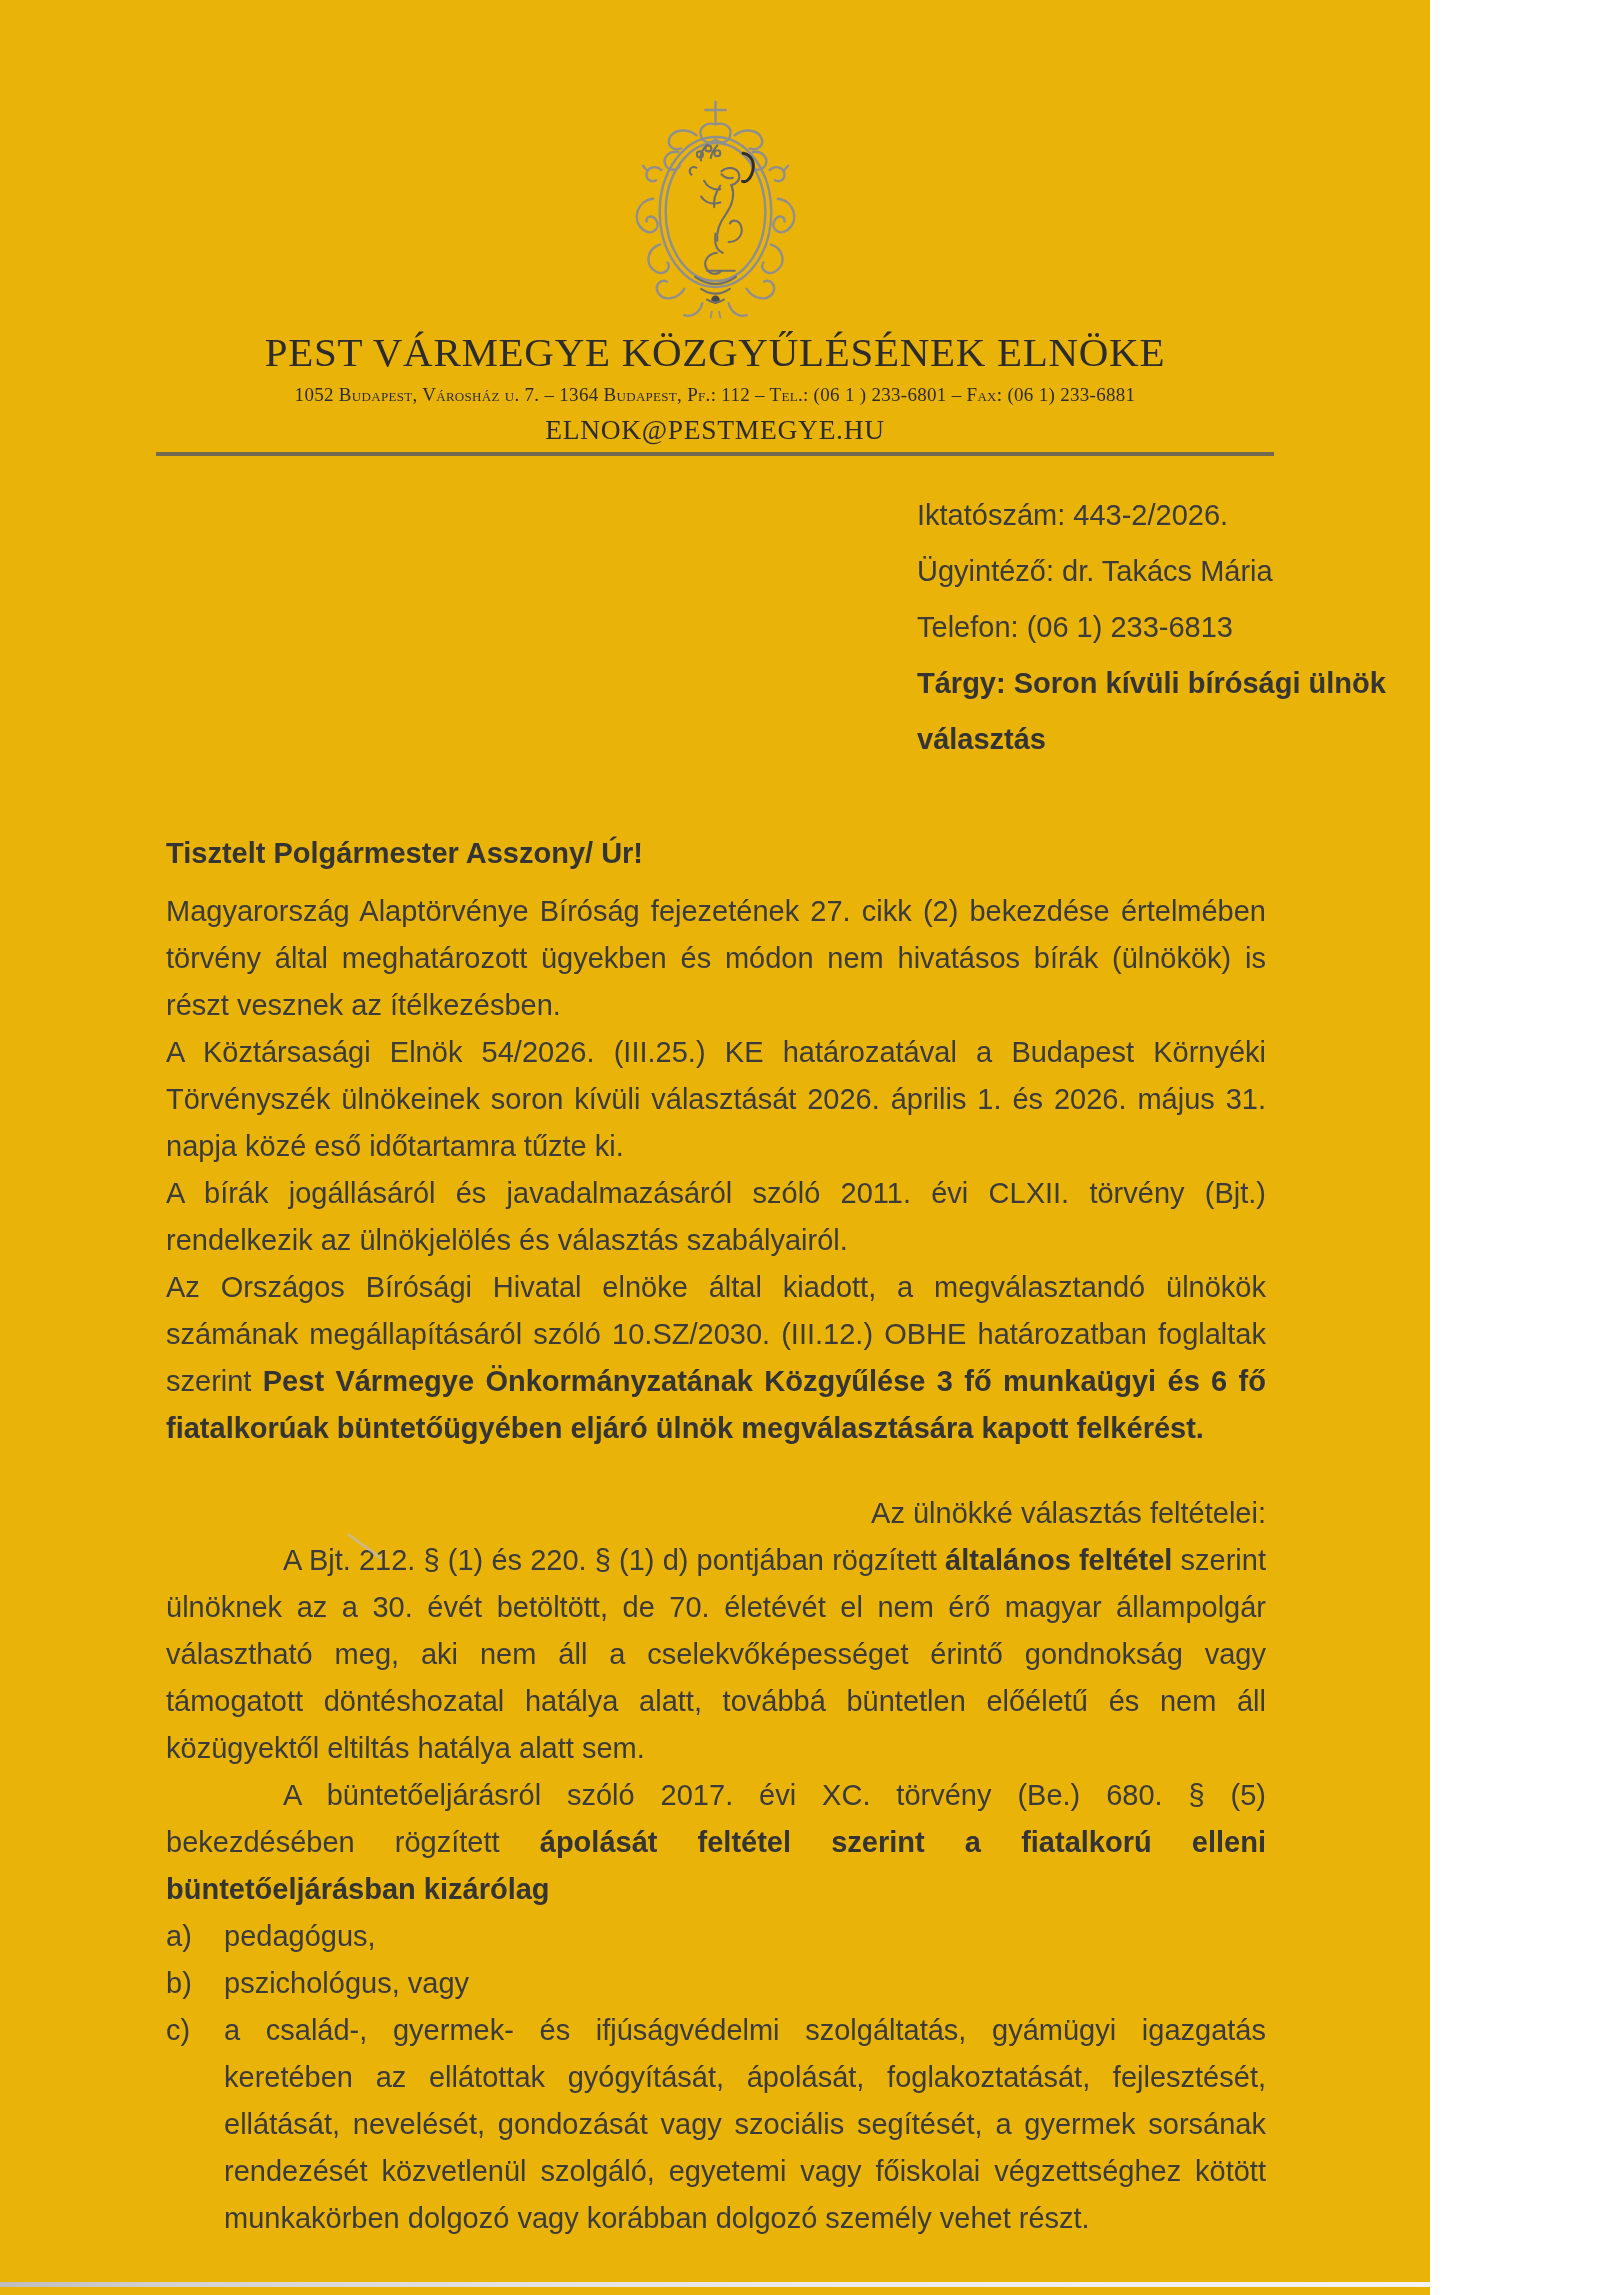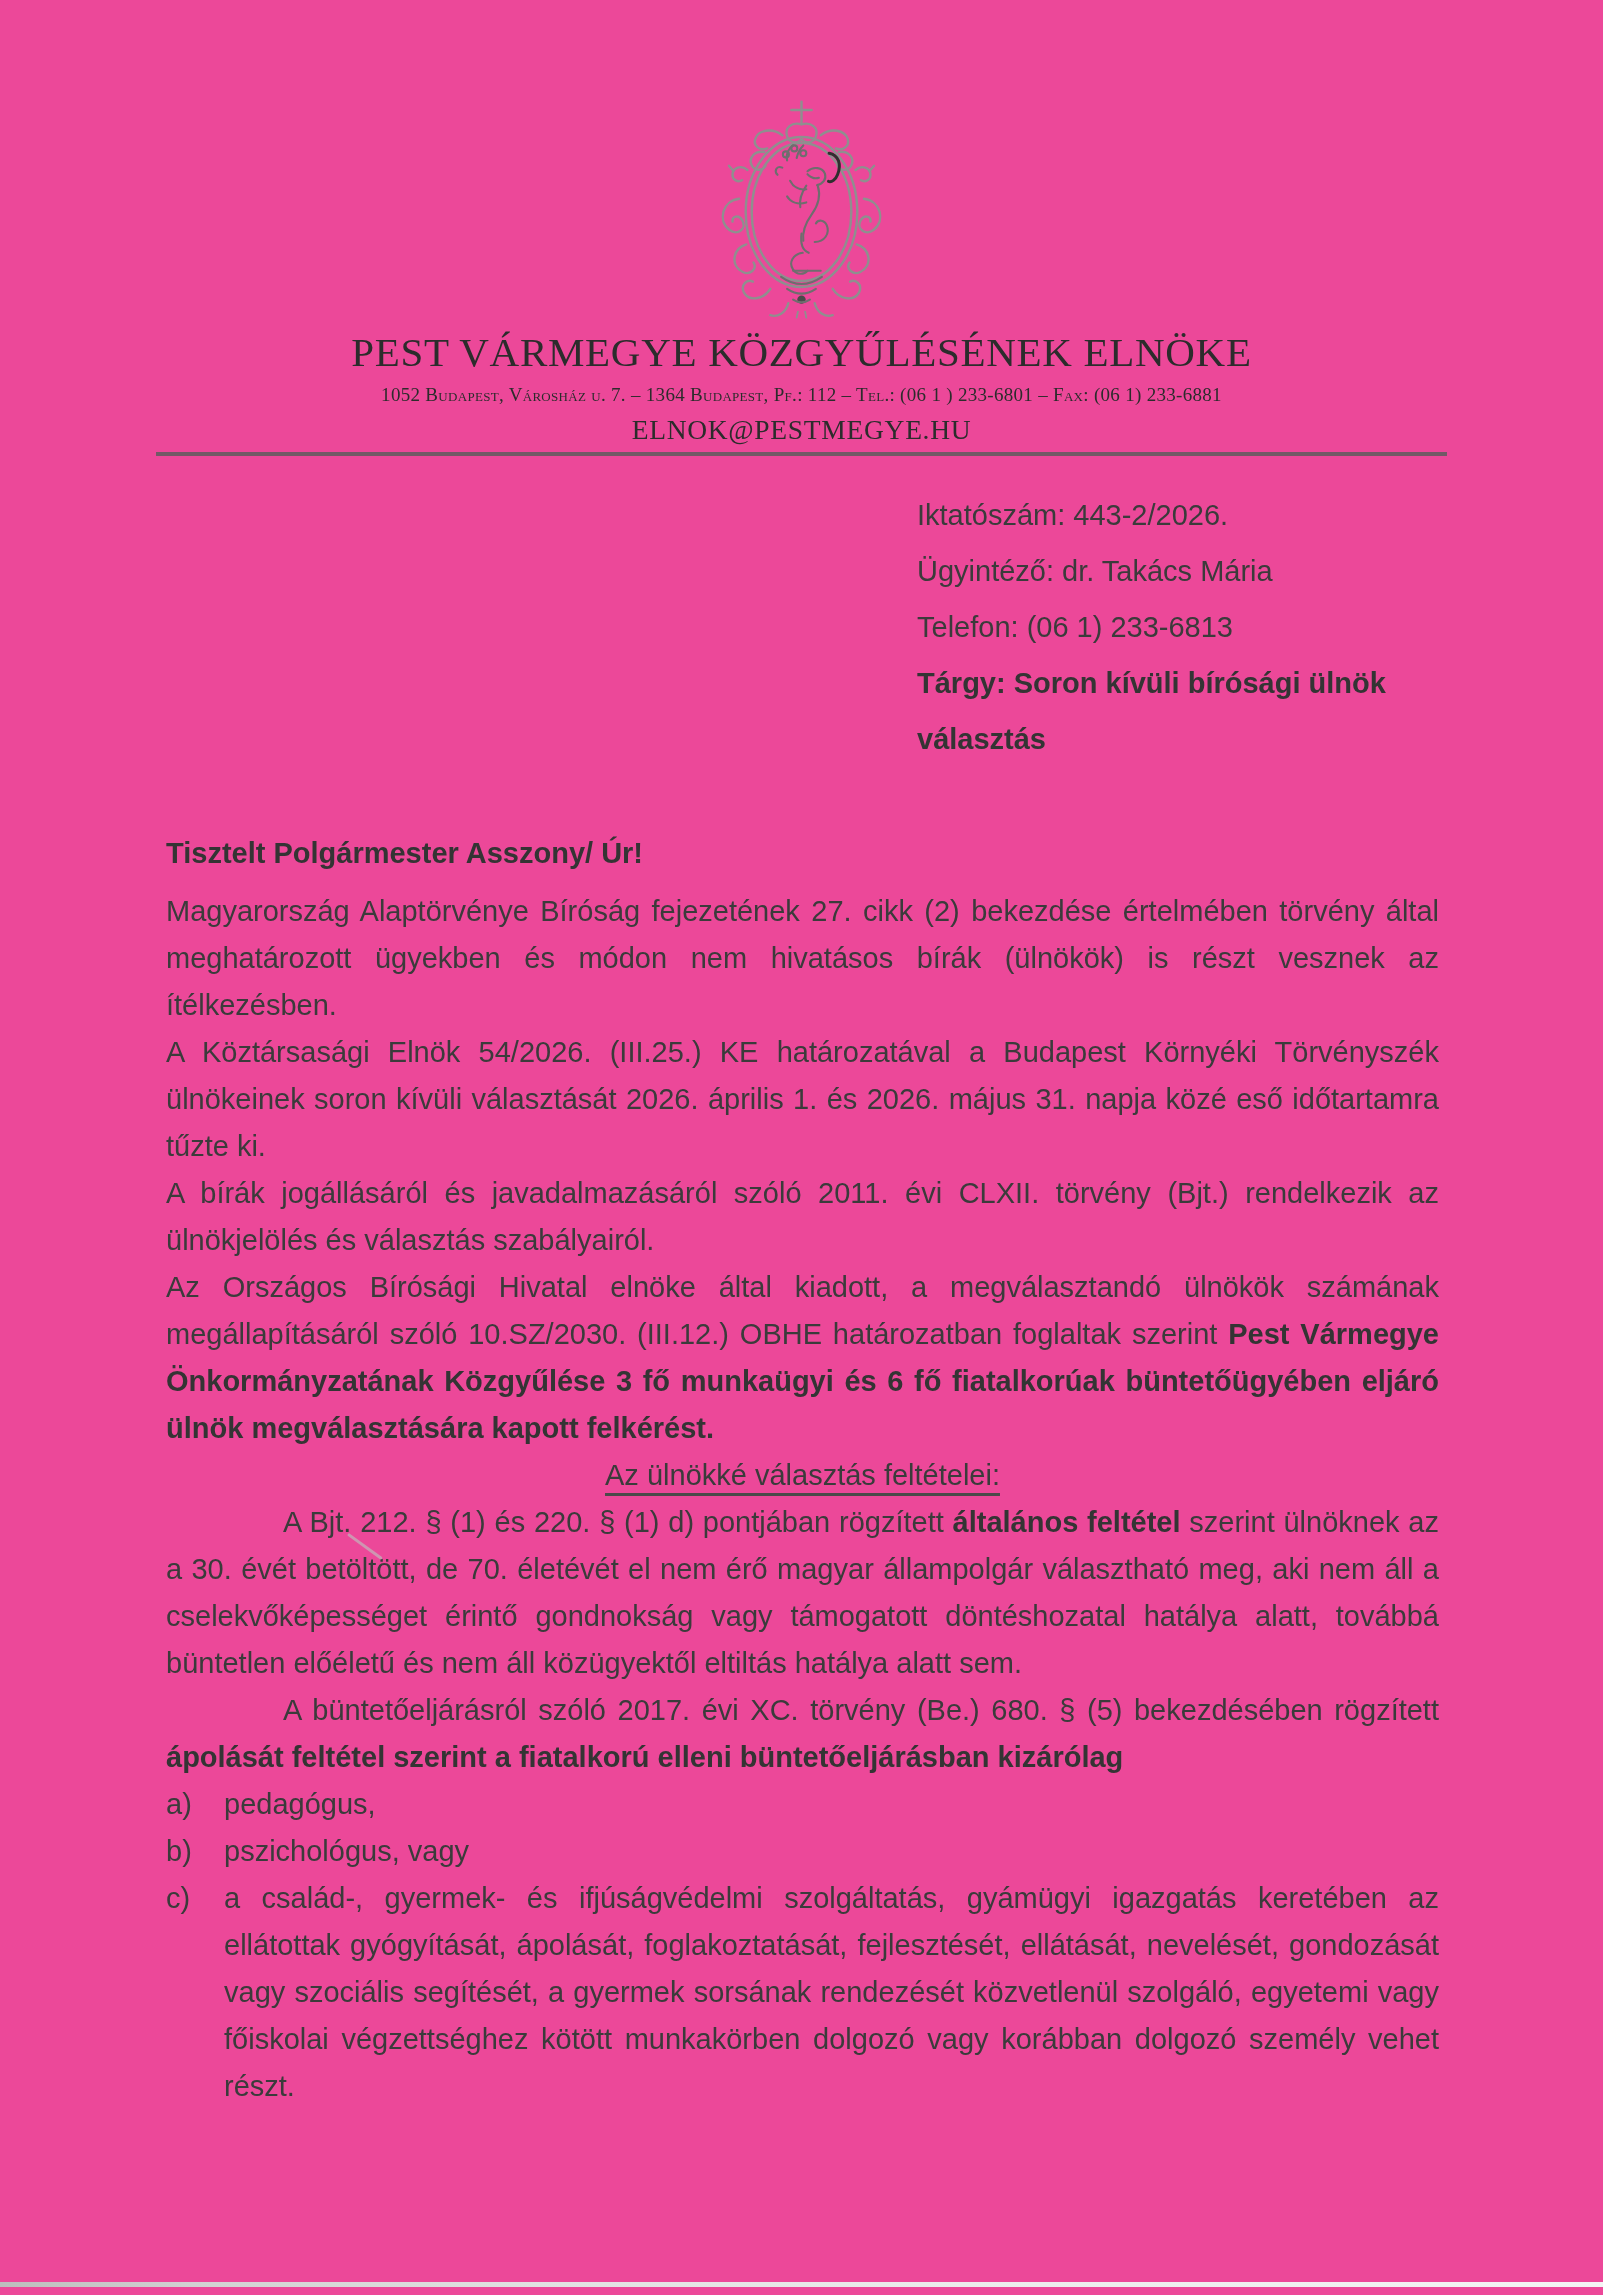--- a/index.html
+++ b/index.html
@@ -1,19 +1,19 @@
 <!DOCTYPE html>
 <html lang="hu" style="font-size:10.5px"><head>
 <meta charset="utf-8">
 <style>
   html,body{margin:0;padding:0;background:#ffffff;}
   .page{
     position:relative;
-    width:1603px;height:2295px;
-    background:#ec4899;
+    width:1430px;height:2295px;
+    background:#eab308;
     color:#3b3b3b;
     font-family:"Liberation Sans",sans-serif;
     overflow:hidden;
   }
   
   .crest{display:block;margin:98px auto 0 auto;}
   .org-name{
     font-family:"Liberation Serif",serif;
     font-size:41px;line-height:42px;
     text-align:center;color:#2c2c2c;
@@ -49,25 +49,25 @@
   .meta-line{white-space:nowrap;}
   .meta-line.wrap{white-space:normal;}
   .bold{font-weight:bold;color:#343434;}
   .b{font-weight:bold;color:#343434;}
   .addressee{font-weight:bold;color:#343434;margin-top:1.3px;text-align:left;}
   .salutation{font-weight:bold;color:#343434;margin-top:63px;text-align:left;}
   .para{margin:0;}
   .para.first{margin-top:11.8px;}
   .para.indent{text-indent:117px;}
   .conditions-heading{
-    text-align:center;
-    text-decoration:underline;
+    text-align:right;
     text-decoration-thickness:3.3px;
     text-underline-offset:7.9px;
     text-decoration-color:#4a4a4a;
+    margin-top:38px;
   }
   .list-row{display:flex;}
   .list-marker{flex:0 0 58px;text-align:left;}
   .list-text{flex:1;text-align:justify;}
   
   .scan-artifact{
     position:absolute;left:344px;top:1545px;
     width:42px;height:2.6px;background:#bfbfbf;
     transform:rotate(36deg);opacity:.65;border-radius:1.3px;
   }

